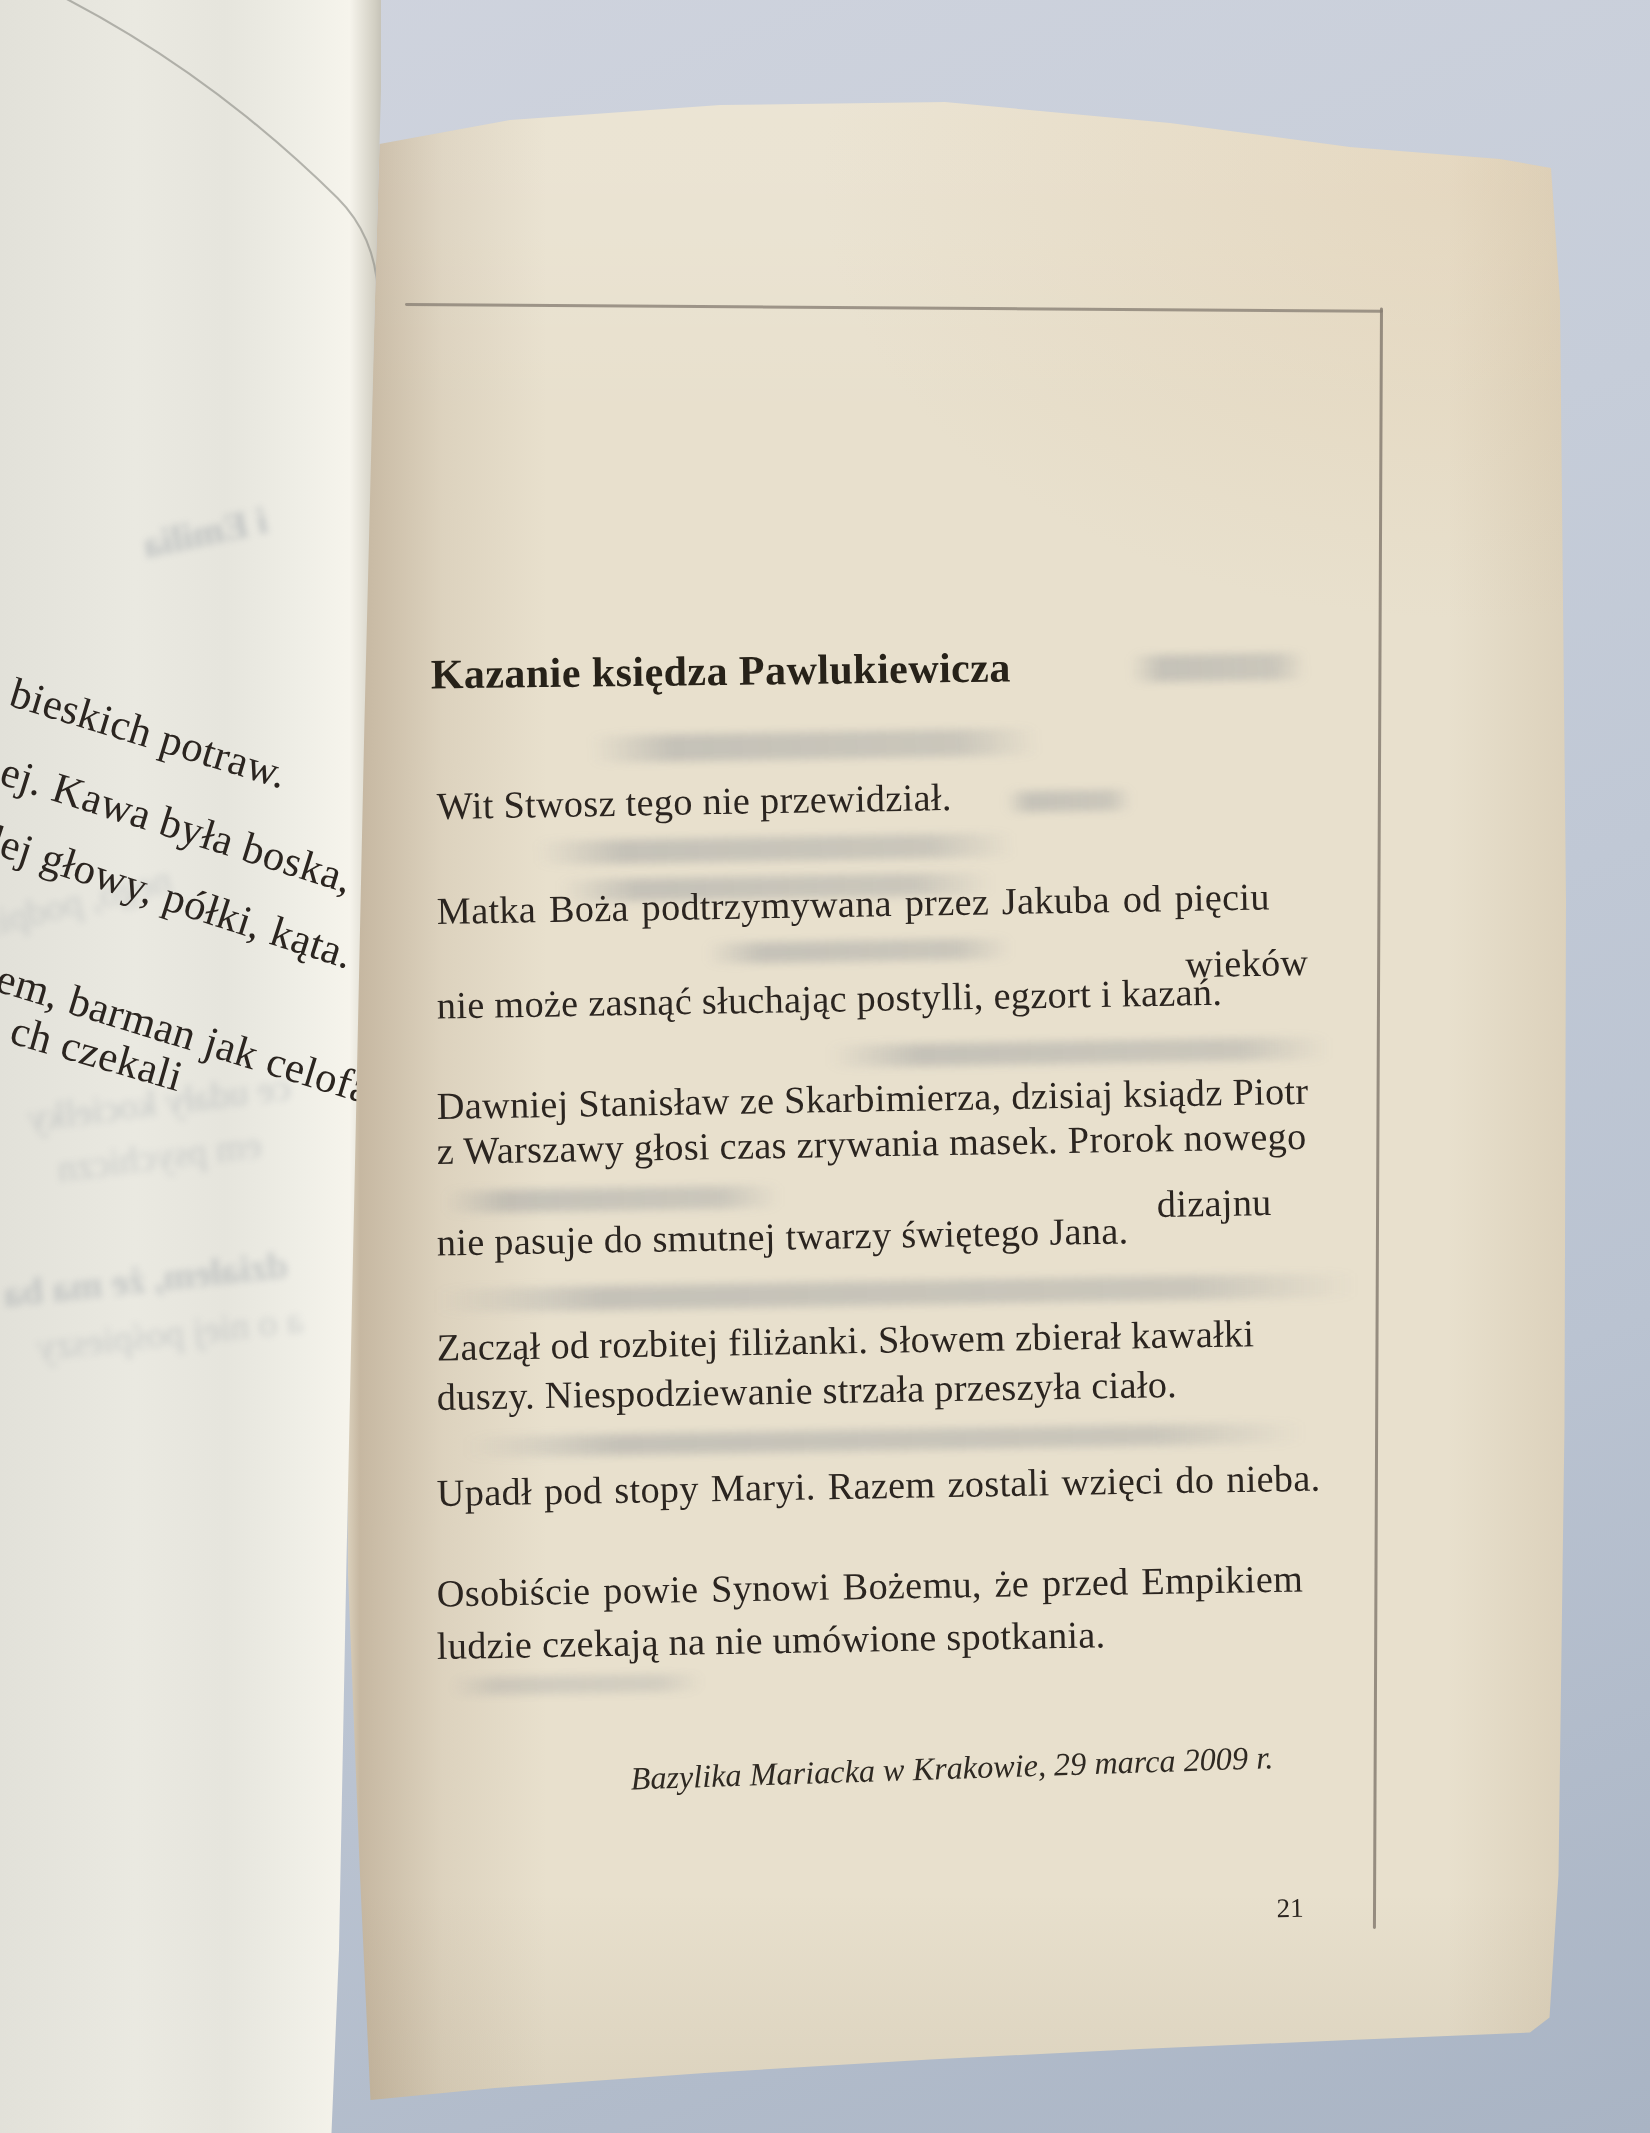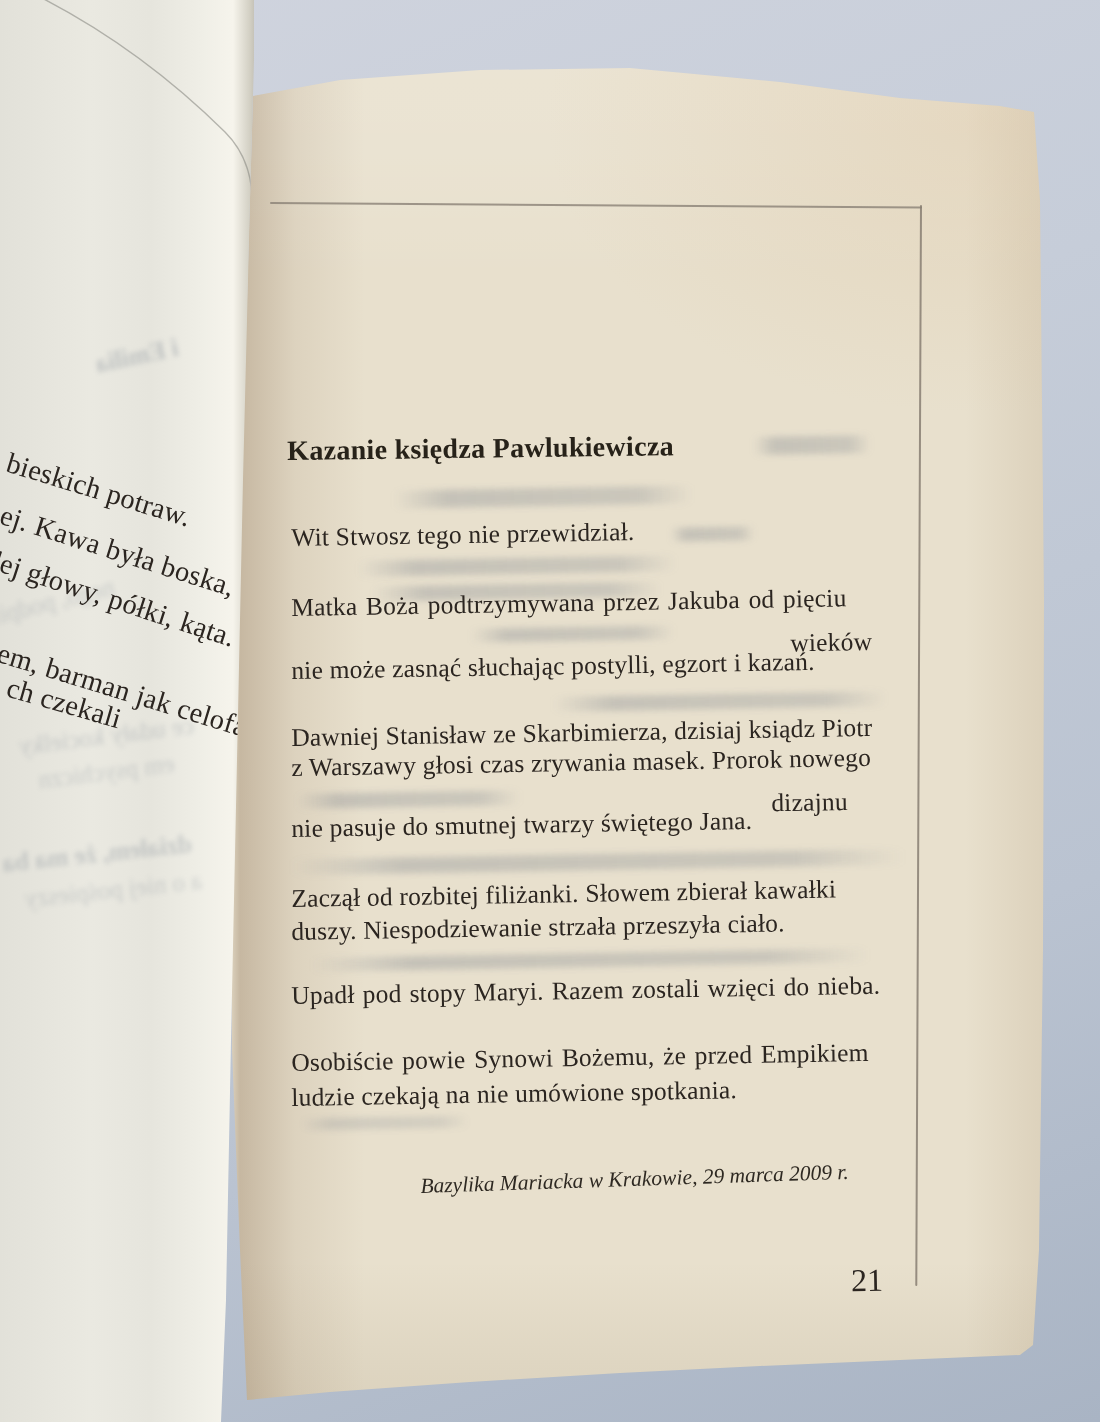--- a/index.html
+++ b/index.html
@@ -44,21 +44,21 @@
          color:#272219;letter-spacing:.3px;white-space:nowrap;
          transform:rotate(-0.7deg);transform-origin:left top;}
   .pline{position:absolute;left:291px;font-size:25.5px;color:#2b2520;letter-spacing:.2px;
          white-space:nowrap;transform:rotate(-1deg);transform-origin:left top;}
   .ra{left:auto;text-align:right;transform-origin:right top;}
   .r0{top:523px}.r1{top:593px;word-spacing:2px}.r2{top:627px;right:228px}.r3{top:656px}
   .r4{top:723px}.r5{top:753px}.r6{top:787px;right:253px}.r7{top:814px}
   .r8{top:884px}.r9{top:917px}.r10{top:981px;word-spacing:1.5px}.r11{top:1048px;word-spacing:2px}.r12{top:1083px}
   .footer{position:absolute;left:420px;top:1174px;font-size:21.5px;font-style:italic;
           color:#2e2922;white-space:nowrap;transform:rotate(-1.9deg);transform-origin:left top;}
-  .pagenum{position:absolute;left:851px;top:1262px;font-size:32px;color:#2b2520;
+  .pagenum{position:absolute;left:851px;top:1262px;font-size:18px;color:#2b2520;
            transform:rotate(-1deg);}
 
   
   .left-page{position:absolute;inset:0;
     background:linear-gradient(90deg,#e2e1d9 0px,#eae9e1 90px,#e6e5dd 150px,#efeee6 200px,
                #f6f4ec 233px,#d2cfc3 250px,#bdbab0 257px);
     clip-path:polygon(0px 0px,254px 0px,254px 60px,250px 200px,243px 480px,237px 760px,
       231px 1040px,226px 1300px,221px 1422px,0px 1422px);
     filter:drop-shadow(13px 3px 14px rgba(95,80,58,0.38));}
   .crease{position:absolute;left:0;top:0;pointer-events:none;}

